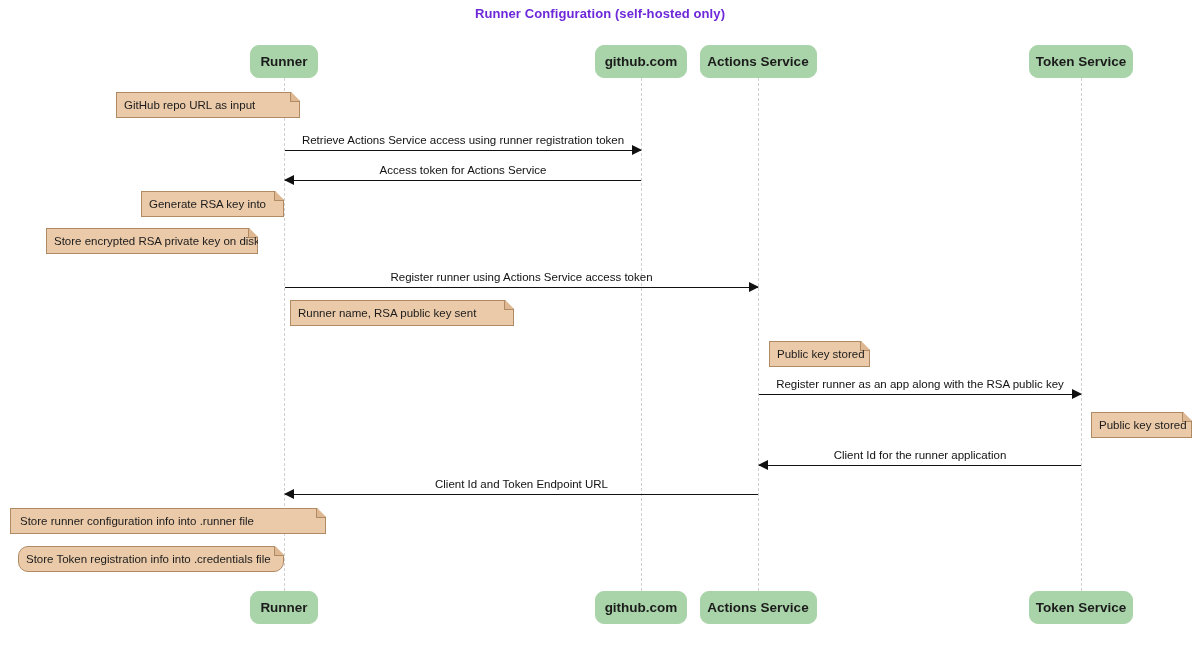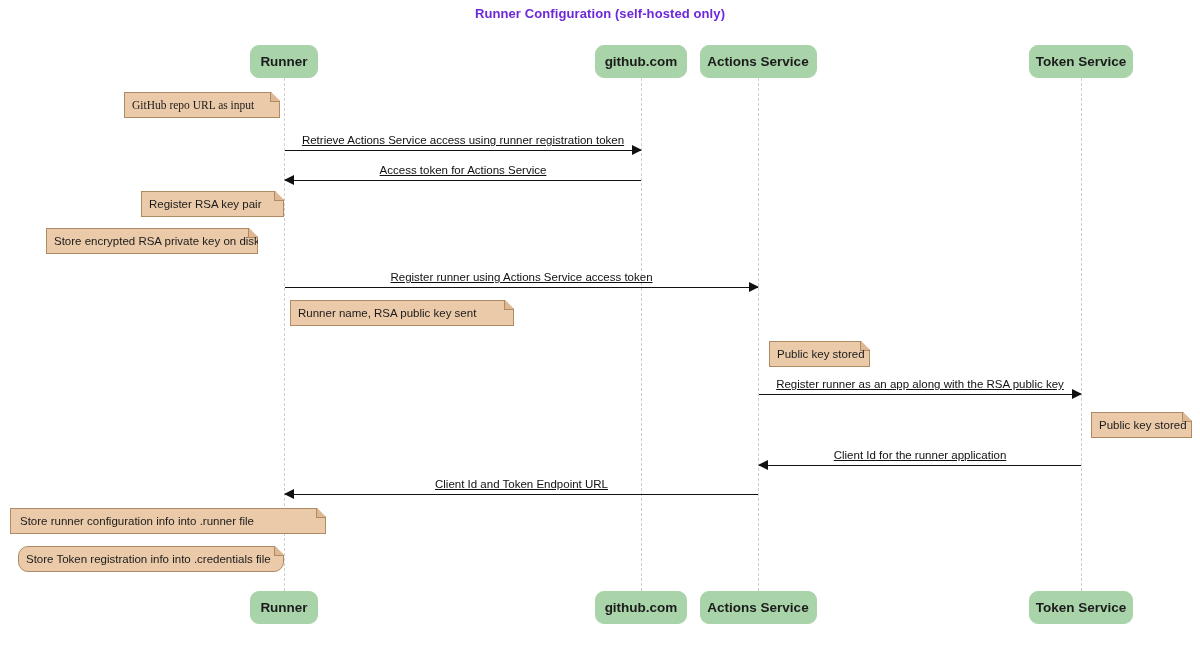--- a/index.html
+++ b/index.html
@@ -122,21 +122,20 @@
   .message .msg-label {
     position: absolute;
     bottom: 3px;
     left: 0;
     width: 100%;
     text-align: center;
     font-size: 11.5px;
     color: #111111;
     white-space: nowrap;
     line-height: 1.1;
-    text-decoration: underline;
   }
 </style>
 </head>
 <body>
 
 <div id="diagram">
   <div class="diagram-title">Runner Configuration (self-hosted only)</div>
   <div id="layer-lifelines">
       <div class="lifeline" style="left: 284px; top: 78px; height: 513px;"></div>
       <div class="lifeline" style="left: 641px; top: 78px; height: 513px;"></div>
@@ -195,27 +194,27 @@
         <div class="head"></div>
         <div class="msg-label">Client Id for the runner application</div>
       </div>
       <div class="message to-left" style="left: 285px; top: 494px; width: 473px;">
         <div class="shaft"></div>
         <div class="head"></div>
         <div class="msg-label">Client Id and Token Endpoint URL</div>
       </div>
     </div>
   <div id="layer-notes">
-      <div class="note" style="left: 124px; top: 92px; width: 156px; font-family: Liberation Serif, serif;">
+      <div class="note" style="left: 116px; top: 92px; width: 184px;">
         <span class="fold"></span>
         <span class="note-text">GitHub repo URL as input</span>
       </div>
       <div class="note" style="left: 141px; top: 191px; width: 143px;">
         <span class="fold"></span>
-        <span class="note-text">Register RSA key pair</span>
+        <span class="note-text">Generate RSA key into</span>
       </div>
       <div class="note" style="left: 46px; top: 228px; width: 212px;">
         <span class="fold"></span>
         <span class="note-text">Store encrypted RSA private key on disk</span>
       </div>
       <div class="note" style="left: 290px; top: 300px; width: 224px;">
         <span class="fold"></span>
         <span class="note-text">Runner name, RSA public key sent</span>
       </div>
       <div class="note" style="left: 769px; top: 341px; width: 101px;">

